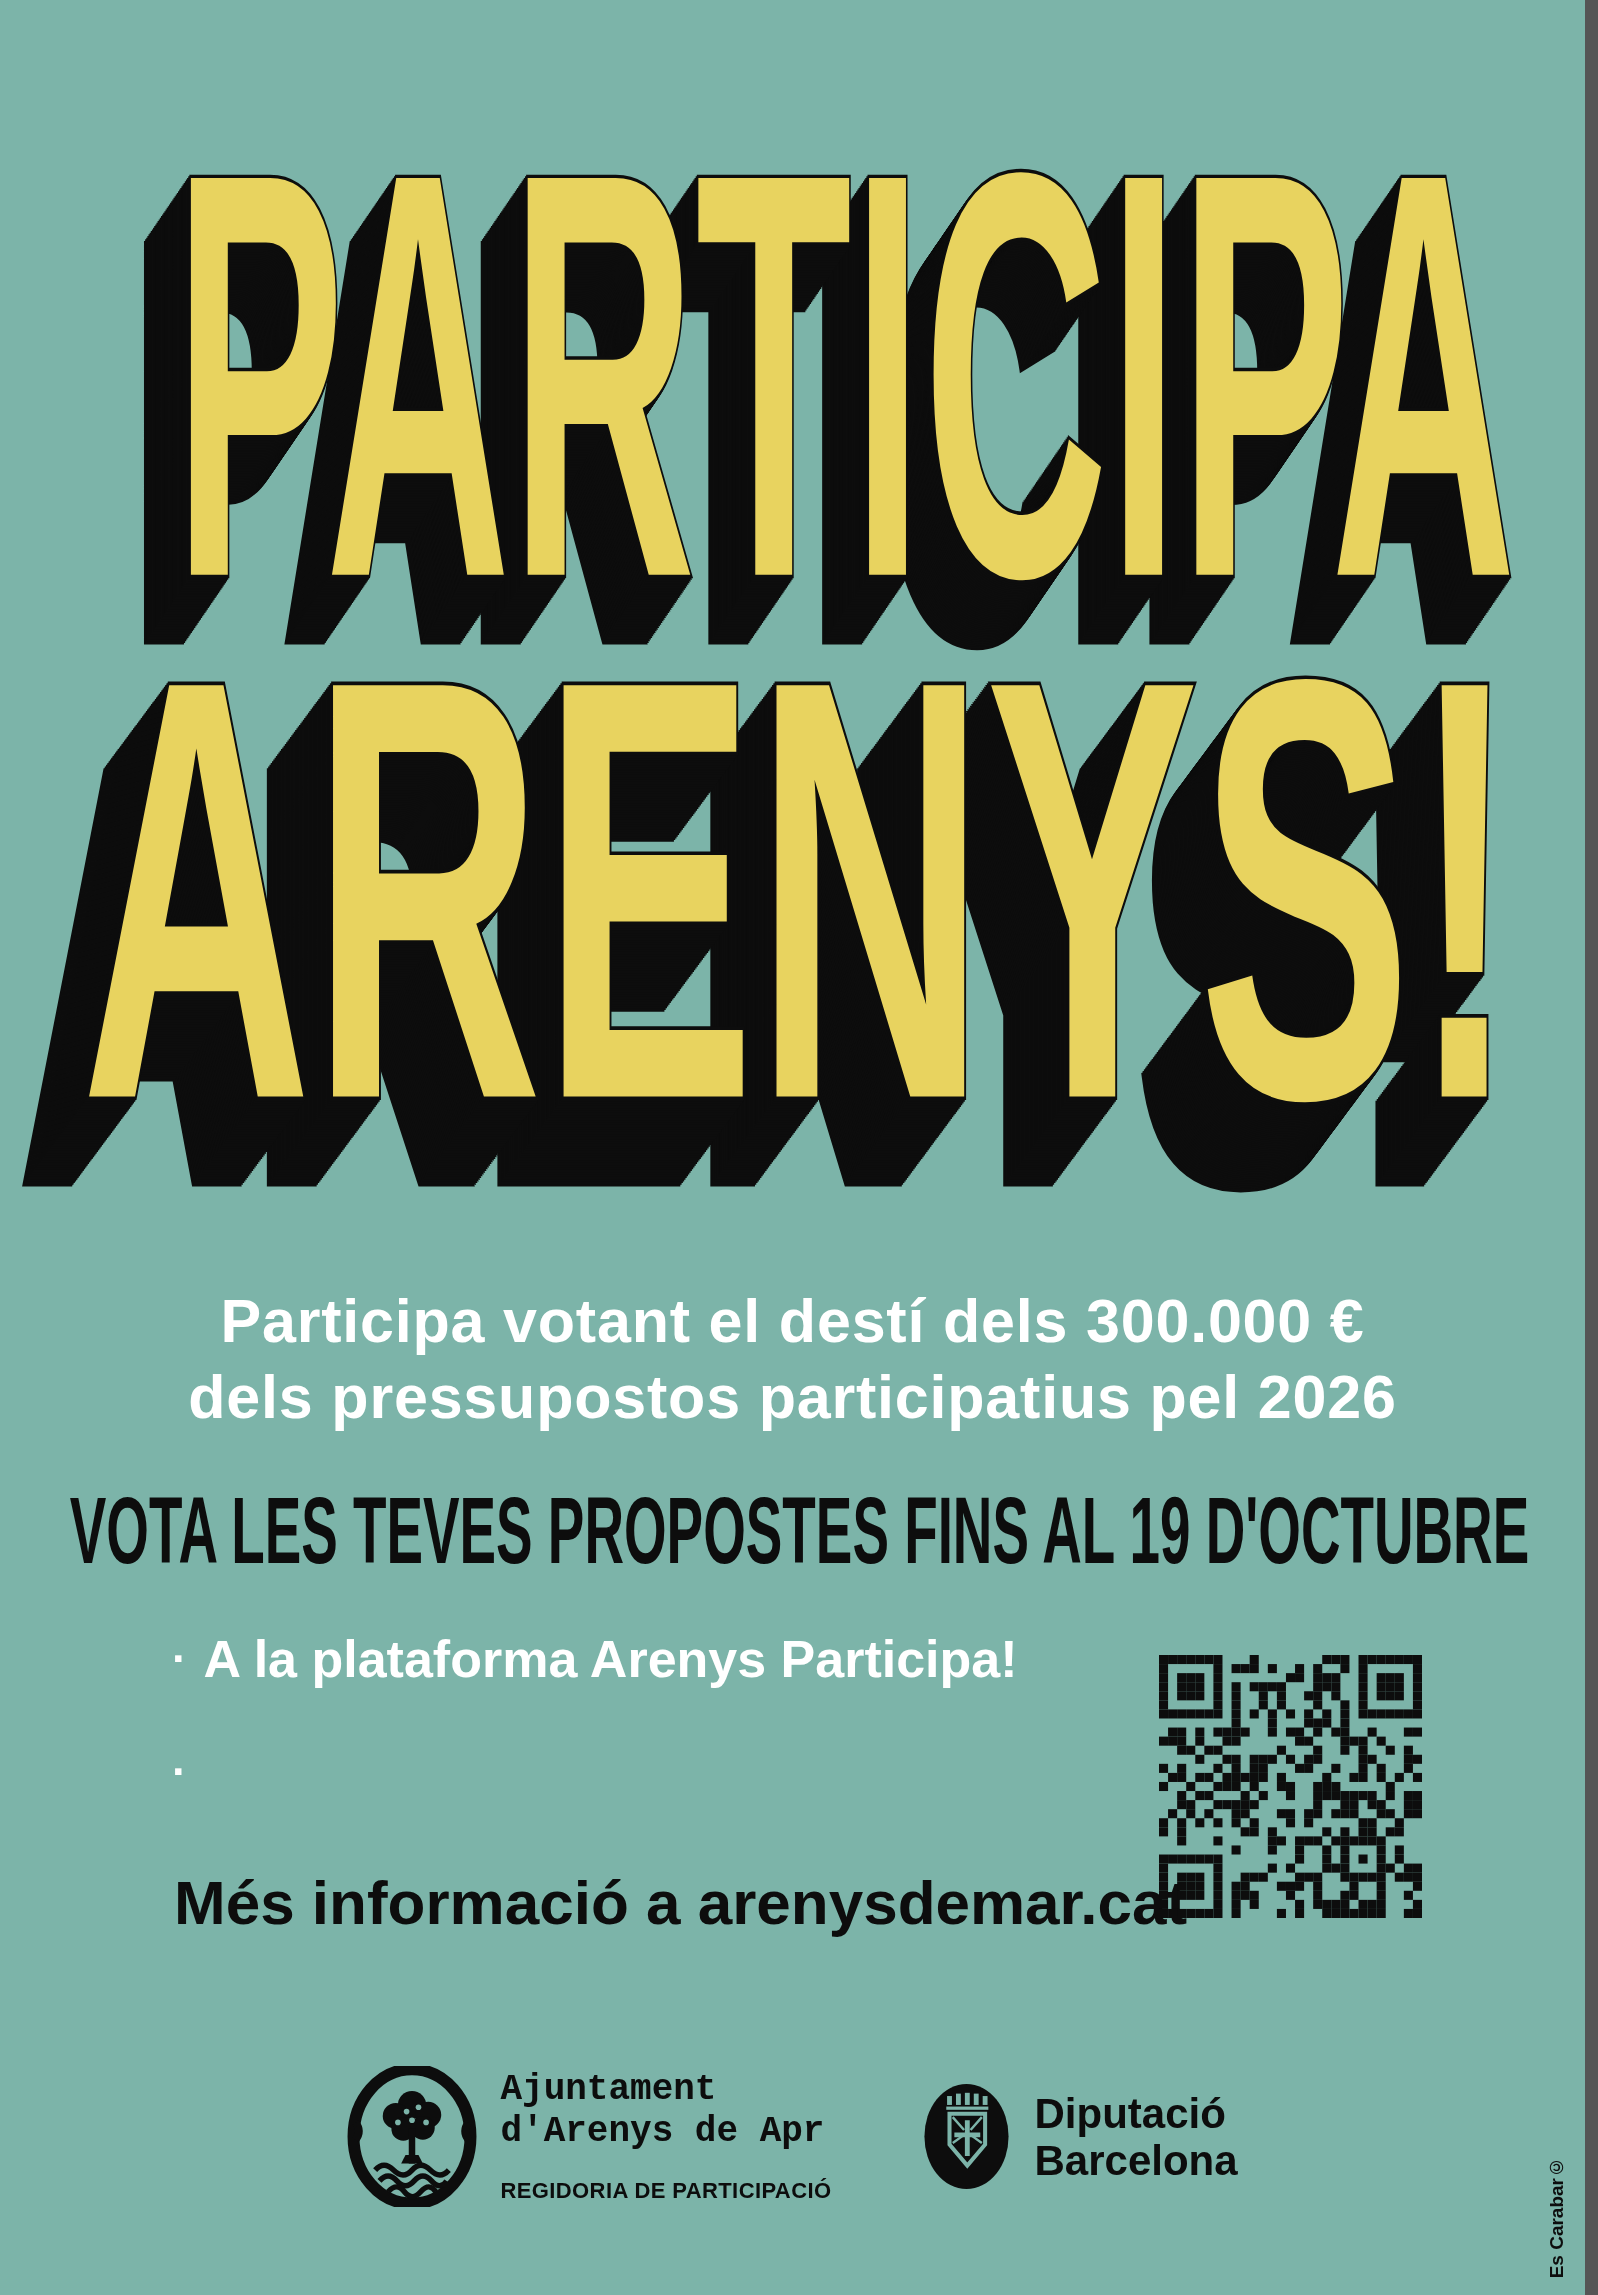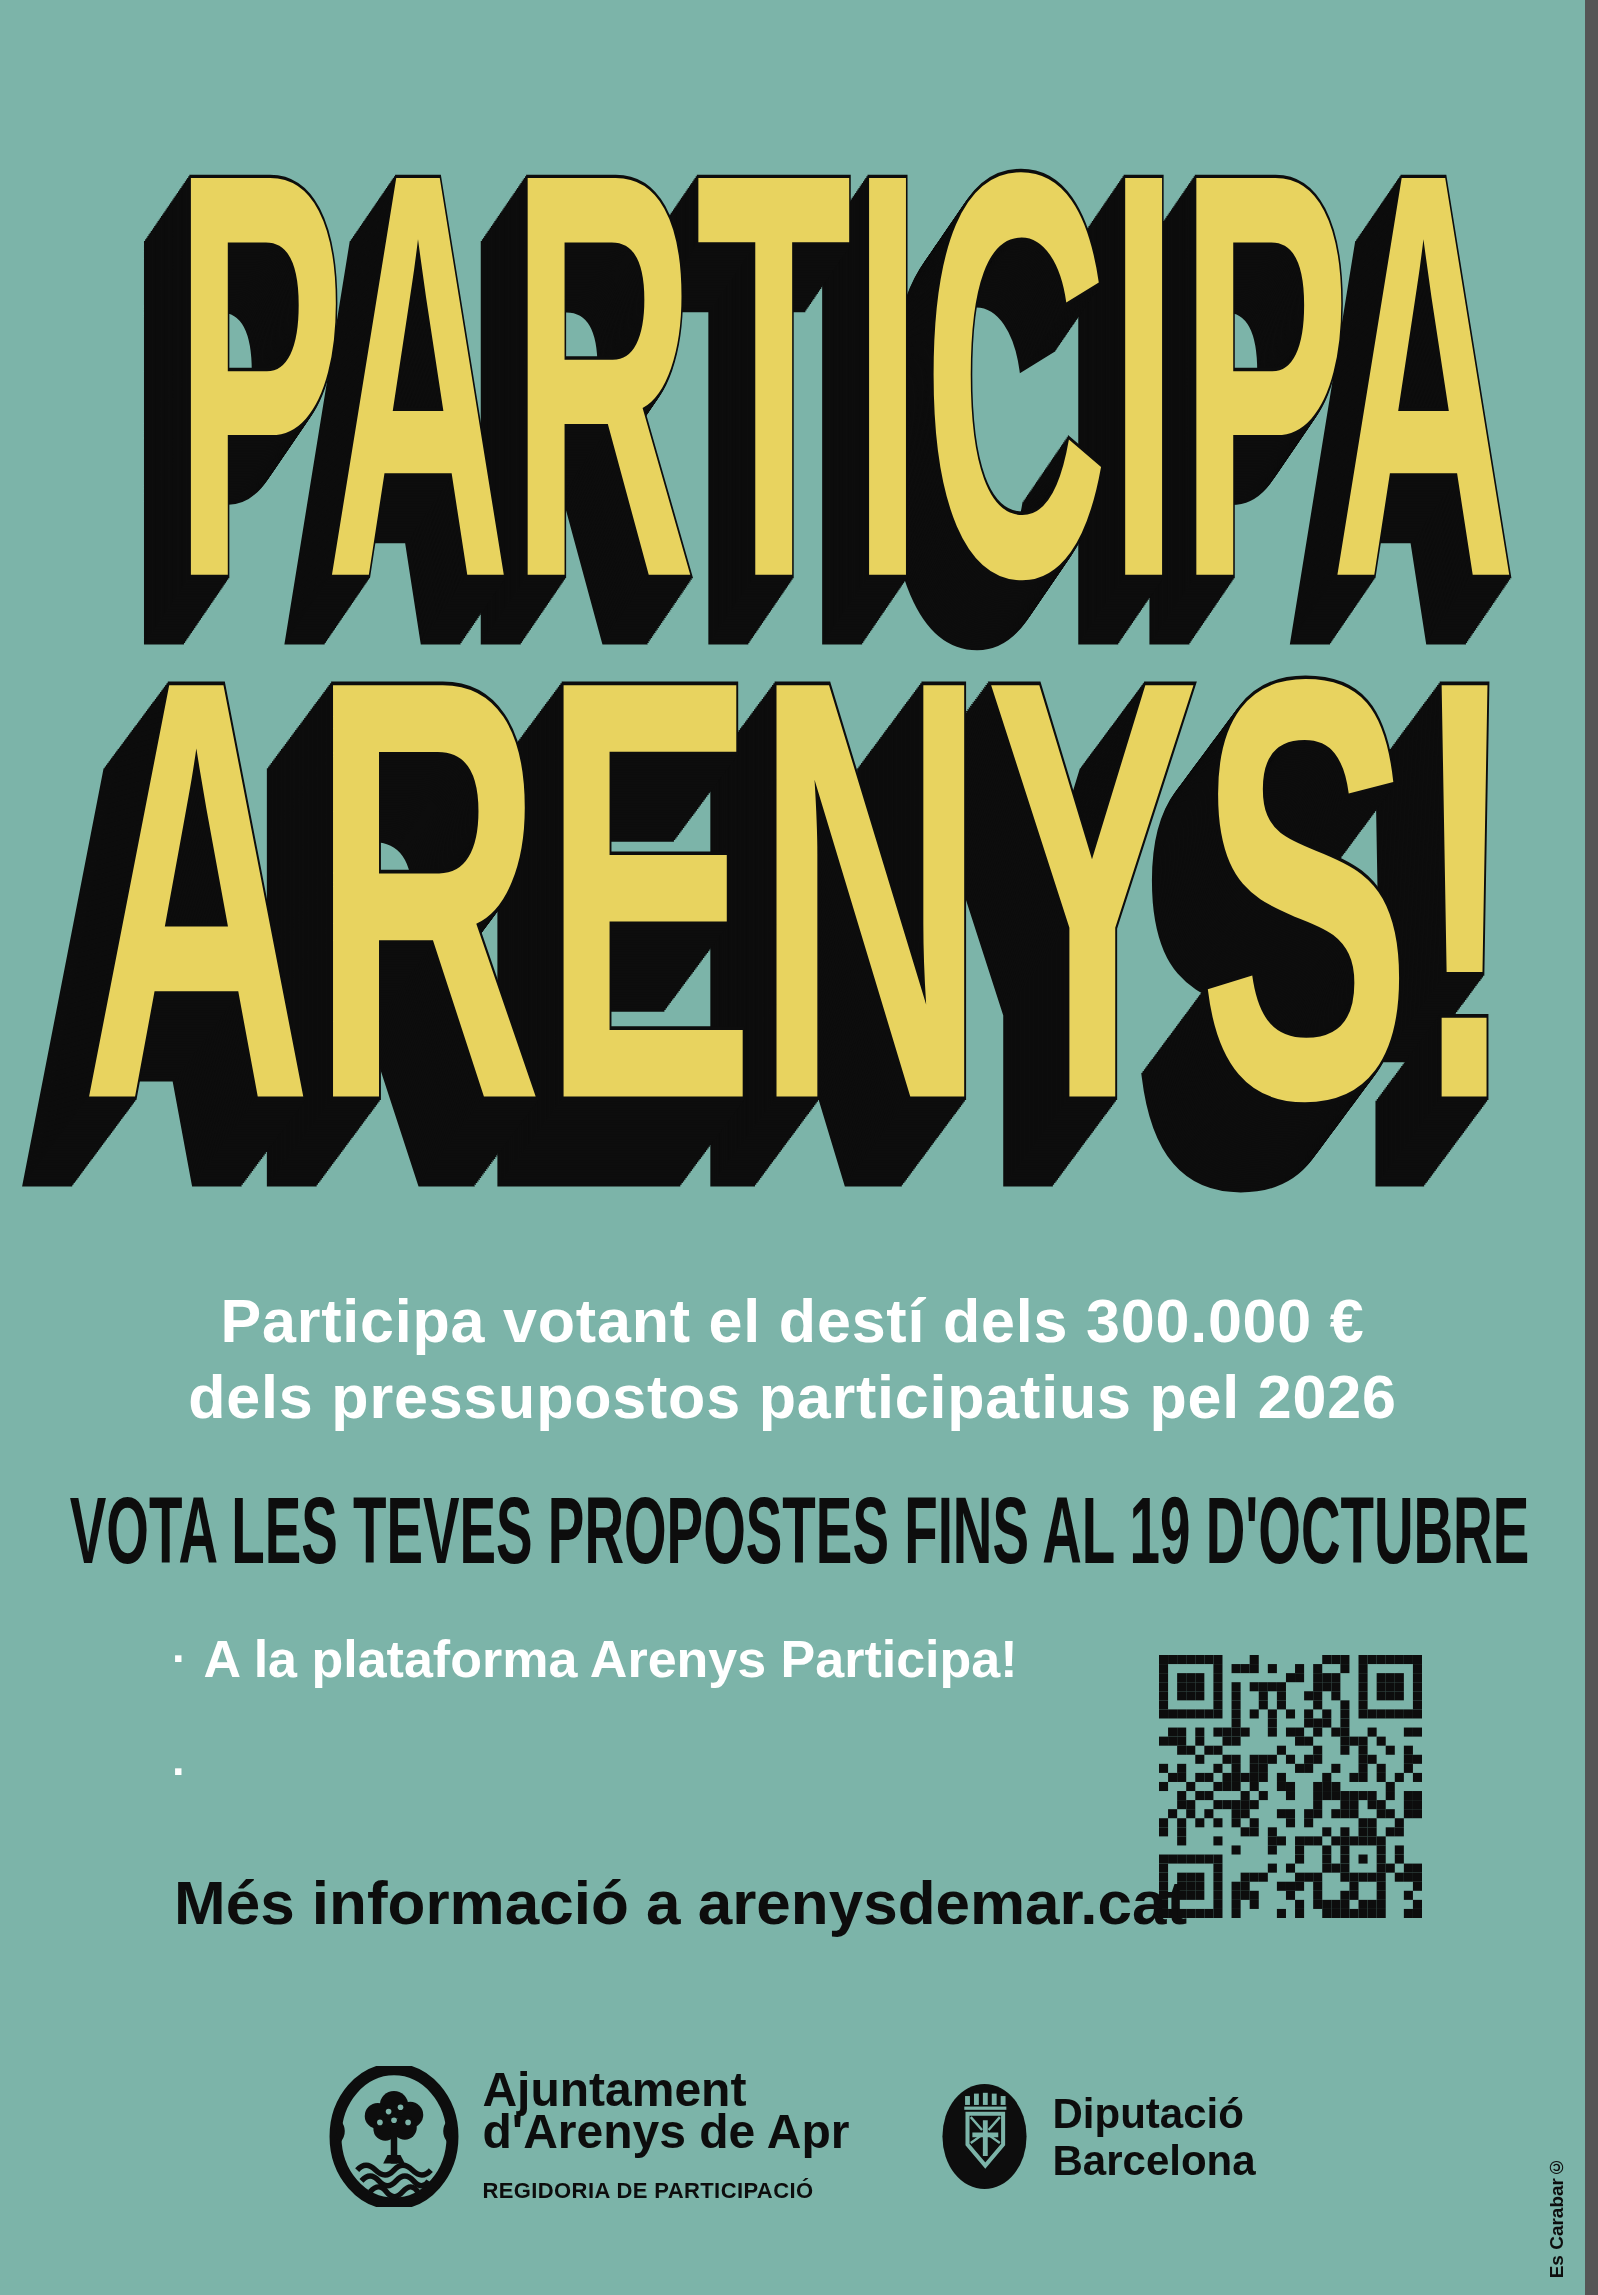--- a/index.html
+++ b/index.html
@@ -48,22 +48,22 @@
     position:absolute; top:1655px; left:1159px;
     width:263px; height:263px;
   }
   .footer {
     position:absolute; top:2066px; left:0; right:0;
     display:flex; justify-content:center; align-items:center;
     gap:91px;
   }
   .logo-group { display:flex; align-items:center; gap:23px; color:#0d0d0d; }
   .seal-name {
-    font-family:Liberation Sans, sans-serif;
-    font-size:48px; font-weight:700; line-height:42px;
+    font-family:Liberation Mono, monospace;
+    font-size:36px; font-weight:700; line-height:42px;
     letter-spacing:0px;
   }
   .seal-sub {
     font-size:22px; font-weight:700; letter-spacing:0.4px;
     margin-top:25px;
   }
   .dipu-name { font-size:42px; font-weight:700; line-height:47px; }
   .credit {
     position:absolute; right:16.6px; bottom:16.6px;
     writing-mode:vertical-rl;

